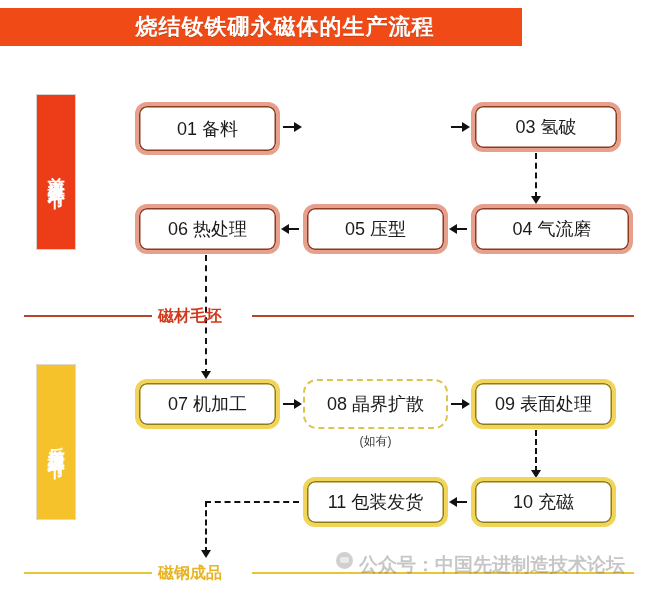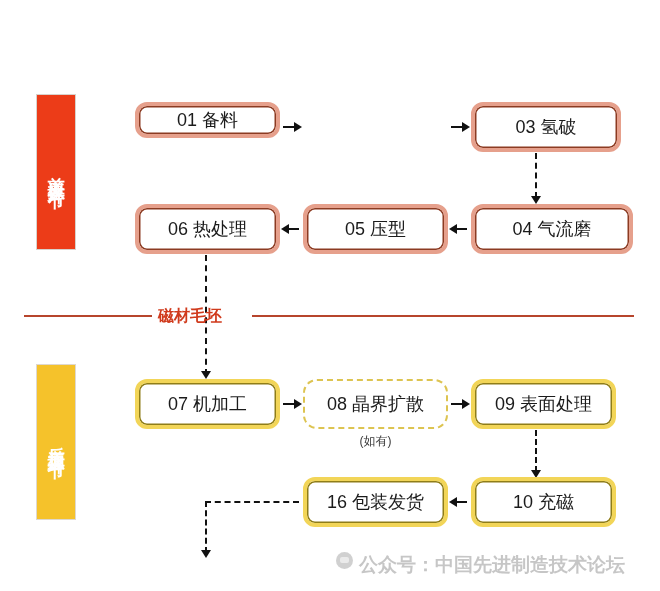--- a/index.html
+++ b/index.html
@@ -108,29 +108,32 @@
   .wm-badge:after{
     content:"";position:absolute;left:4px;top:5px;width:9px;height:6px;
     background:rgba(255,255,255,.55);border-radius:2px;
   }
 </style>
 </head>
 <body>
 
 <div class="stage">
 
+  <div class="title-banner">
+    <span class="title-text">烧结钕铁硼永磁体的生产流程</span>
+  </div>
 
   <div class="side-banner side-front">
     <span class="vtext">前道生产环节</span>
   </div>
   <div class="side-banner side-back">
     <span class="vtext">后道加工环节</span>
   </div>
 
-  <div class="node red" style="left:135px;top:102px;width:145px;height:36px;justify-content:center;">
+  <div class="node red" style="left:135px;top:102px;width:145px;height:53px;justify-content:center;">
     <span>01 备料</span>
   </div>
   <div class="node red" style="left:471px;top:102px;width:150px;height:50px;">
     <span>03 氢破</span>
   </div>
 
   <div class="conn h-dash" style="left:283px;top:126px;width:12px;"></div>
   <div class="arrow right" style="left:294px;top:122px;"></div>
   <div class="conn h-dash" style="left:451px;top:126px;width:12px;"></div>
   <div class="arrow right" style="left:462px;top:122px;"></div>
@@ -175,32 +178,37 @@
 
   <div class="conn h-dash" style="left:283px;top:403px;width:12px;"></div>
   <div class="arrow right" style="left:294px;top:399px;"></div>
   <div class="conn h-dash" style="left:451px;top:403px;width:12px;"></div>
   <div class="arrow right" style="left:462px;top:399px;"></div>
 
   <div class="conn v-dash" style="left:535px;top:430px;height:42px;"></div>
   <div class="arrow down" style="left:531px;top:470px;"></div>
 
   <div class="node yellow" style="left:303px;top:477px;width:145px;height:50px;">
-    <span>16 包装发货</span>
+    <span>11 包装发货</span>
   </div>
   <div class="node yellow" style="left:471px;top:477px;width:145px;height:50px;">
     <span>10 充磁</span>
   </div>
 
   <div class="conn h-dash" style="left:455px;top:501px;width:12px;"></div>
   <div class="arrow left" style="left:449px;top:497px;"></div>
 
   <div class="conn h-dash" style="left:205px;top:501px;width:94px;"></div>
   <div class="conn v-dash" style="left:205px;top:501px;height:52px;"></div>
   <div class="arrow down" style="left:201px;top:550px;"></div>
 
+  <div class="divider finish" style="top:562px;">
+    <div class="rule" style="left:24px;width:128px;"></div>
+    <div class="dlabel" style="left:158px;">磁钢成品</div>
+    <div class="rule" style="left:252px;width:382px;"></div>
+  </div>
 
   <div class="watermark">
     <span class="wm-badge"></span>
     <span>公众号：中国先进制造技术论坛</span>
   </div>
 
 </div>
 
 </body></html>

